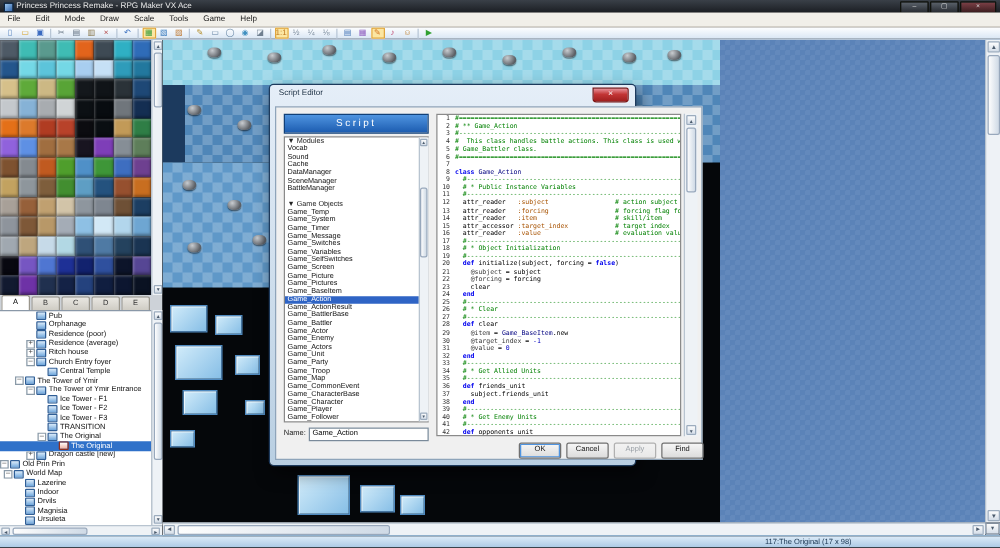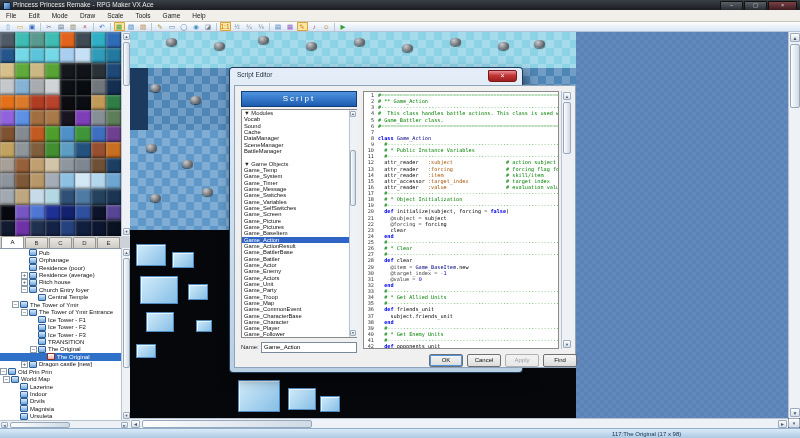--- a/index.html
+++ b/index.html
@@ -65,21 +65,21 @@
   .rock{position:absolute;width:11px;height:8px;border-radius:45%;
     background:radial-gradient(circle at 35% 30%,#c8ccd0,#5c6066 70%);box-shadow:0 1px 1px rgba(0,0,0,.5);}
   .iceblock{position:absolute;background:linear-gradient(135deg,#d2ecfa,#86bee6);
     border:1px solid #4f8ac0;box-shadow:inset 1px 1px 0 rgba(255,255,255,.7);}
   
   #statusbar{position:absolute;left:0;top:428px;width:800px;height:10px;
     background:linear-gradient(#dcebf8,#a6c6e2);border-top:1px solid #8fb0cc;
     font-size:6px;line-height:10px;color:#16324e;}
   #status-text{position:absolute;left:612px;}
   
-  #dialog{position:absolute;left:230px;top:68px;width:292px;height:304px;border-radius:3px;
+  #dialog{position:absolute;left:216px;top:68px;width:292px;height:304px;border-radius:3px;
     background:linear-gradient(#e5eef8,#b9cfe2);box-shadow:0 0 0 1px #1d3a5c,3px 6px 14px rgba(0,0,0,.55);}
   #dlg-title{position:absolute;left:7px;top:3px;font-size:6.5px;color:#13293f;text-shadow:0 0 2px #fff;}
   #dlg-close{position:absolute;right:5px;top:2px;width:29px;height:12px;border-radius:0 2px 3px 3px;
     background:linear-gradient(#e89098,#c23535 45%,#a01f1f);border:1px solid #7a1515;box-sizing:border-box;
     color:#fff;font-size:7px;line-height:10px;text-align:center;}
   #dlg-body{position:absolute;left:4px;top:17px;width:342px;height:283px;background:#f0f0f0;
     border:1px solid #8ea4ba;box-sizing:border-box;}
   #script-header{position:absolute;left:6px;top:5px;width:116px;height:16px;
     background:linear-gradient(#4f94e0,#1c5cb0);border:1px solid #114078;box-sizing:border-box;
     color:#fff;font-size:8px;line-height:14px;text-align:center;letter-spacing:2px;}

